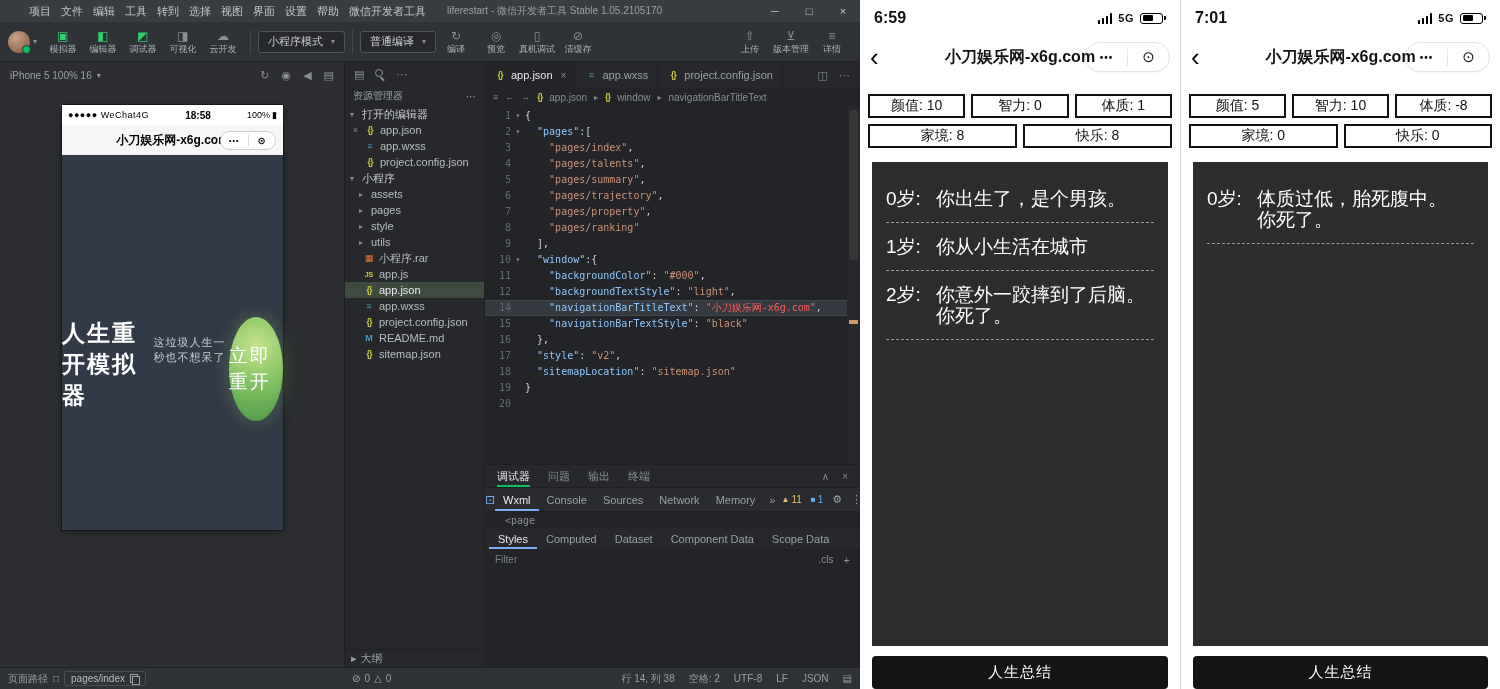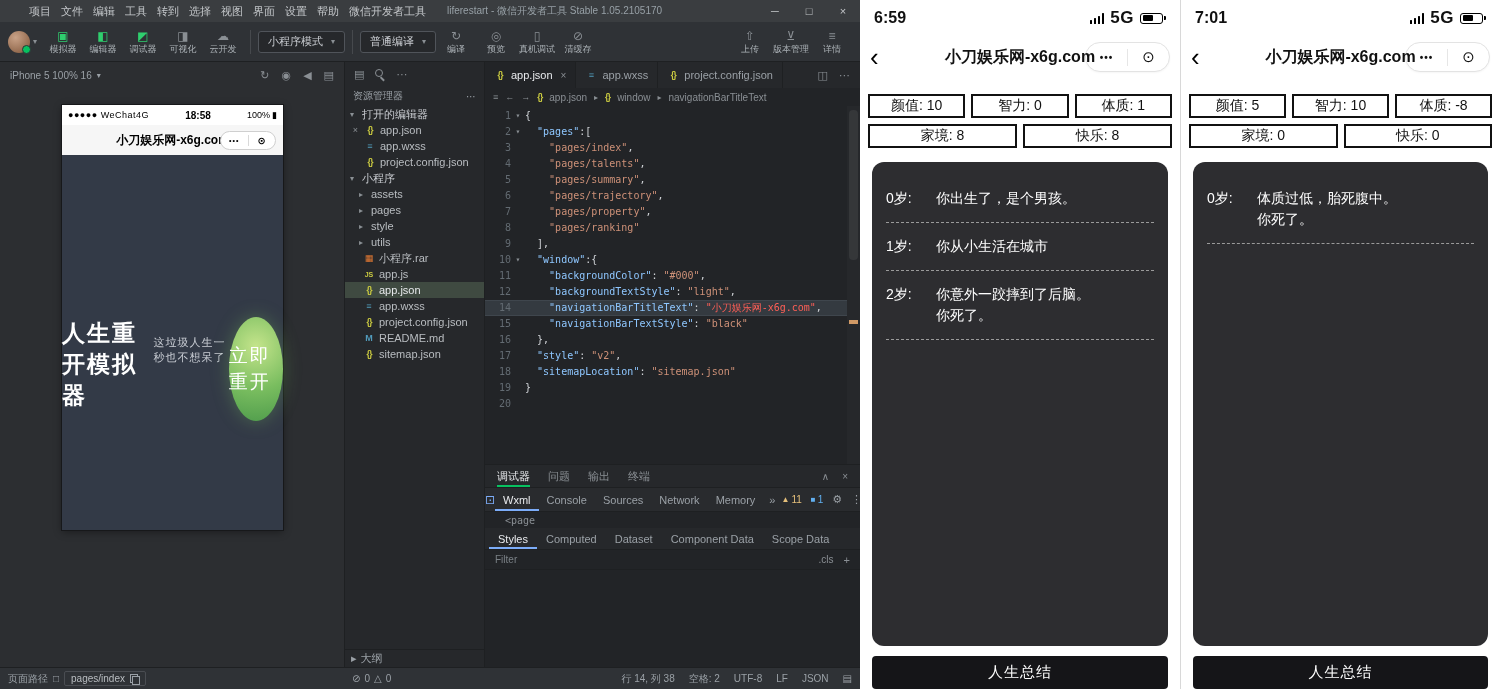--- a/index.html
+++ b/index.html
@@ -150,35 +150,35 @@
   .phones { flex:1; display:flex; background:#fff; }
   .phone-screen { width:320px; height:689px; background:#fff; display:flex; flex-direction:column; position:relative; color:#111; }
   .phone-screen.second { border-left:1px solid #d8d8d8; }
   .ps-bar { flex:0 0 36px; display:flex; align-items:center; padding:0 14px; }
   .ps-time { font-size:16px; font-weight:bold; }
   .ps-right { margin-left:auto; display:flex; align-items:center; gap:4px; }
   .sigbars { display:flex; align-items:flex-end; gap:1.5px; height:11px; margin-right:2px; }
   .sigbars b { width:2.5px; background:#000; display:block; border-radius:.5px; }
   .sigbars b:nth-child(1){height:4px} .sigbars b:nth-child(2){height:6px}
   .sigbars b:nth-child(3){height:8px} .sigbars b:nth-child(4){height:11px}
-  .ps-5g { font-size:17px; font-weight:bold; letter-spacing:.5px; }
+  .ps-5g { font-size:11px; font-weight:bold; letter-spacing:.5px; }
   .battery { width:23px; height:11px; border:1.5px solid #000; border-radius:3px; padding:1.5px; position:relative; margin:0 3px 0 2px; }
   .battery i { display:block; height:100%; width:60%; background:#000; border-radius:1px; }
   .battery::after { content:""; position:absolute; right:-4px; top:2.5px; width:2px; height:4px; background:#000; border-radius:0 1px 1px 0; }
   .pn-bar { flex:0 0 42px; display:flex; align-items:center; position:relative; padding:0 10px; }
   .pn-back { font-size:26px; line-height:26px; width:22px; color:#000; cursor:pointer; font-weight:normal; }
   .pn-title { position:absolute; left:50%; transform:translateX(-50%); font-size:16px; font-weight:bold; white-space:nowrap; }
   .pn-capsule { margin-left:auto; width:85px; height:30px; border:1px solid #e3e3e3; border-radius:15px; display:flex; align-items:center; background:#fff; box-shadow:0 1px 2px rgba(0,0,0,.04); }
   .pn-capsule .dots { flex:1; text-align:center; font-size:10px; letter-spacing:1px; font-weight:bold; }
   .pn-capsule .cdiv { width:1px; height:17px; background:#e6e6e6; }
   .pn-capsule .target { flex:1; text-align:center; font-size:15px; }
   .stats { padding:0 8px; margin-top:16px; }
   .stats-row { display:flex; gap:6px; margin-bottom:6px; }
   .stat-cell { flex:1; border:2px solid #111; height:24px; display:flex; align-items:center; justify-content:center; font-size:14px; background:#fff; white-space:nowrap; }
-  .events-box { margin:8px 12px 0; height:546px; background:#2d2d30; border-radius:12px; padding:26px 14px 14px; color:#fff; font-size:14px; overflow:hidden; }
+  .events-box { margin:8px 12px 0; height:546px; background:#2d2d30; border-radius:0; padding:26px 14px 14px; color:#fff; font-size:19px; overflow:hidden; }
   .event-row { display:flex; line-height:21px; }
   .event-age { flex:0 0 50px; }
   .event-lines { flex:1; }
   .event-divider { border-top:1.5px dashed #9a9a9a; margin:13px 0; }
   .summary-btn { margin:10px 12px 0; height:38px; background:#151518; color:#fff; font-size:15px; display:flex; align-items:center; justify-content:center; border-radius:4px; cursor:pointer; letter-spacing:1px; }
 </style>
 </head>
 <body>
 
 <div class="screen">

